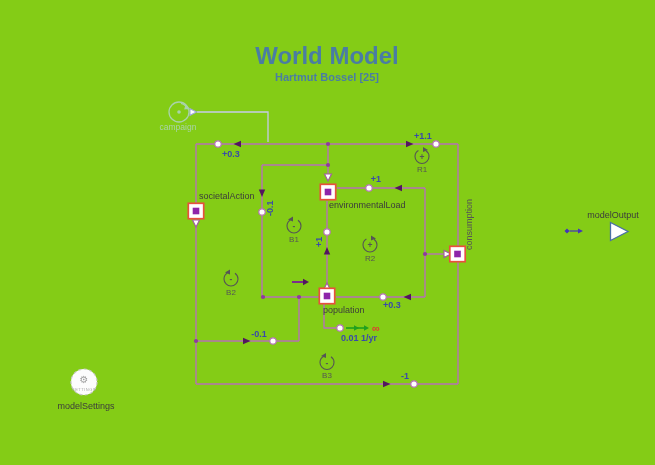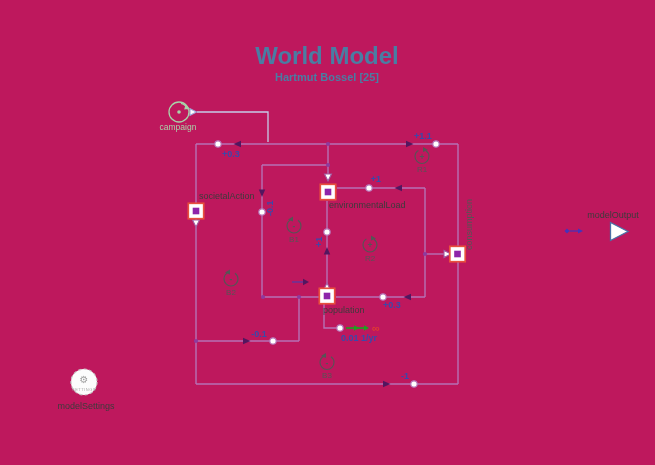--- a/index.html
+++ b/index.html
@@ -1,16 +1,16 @@
 <!DOCTYPE html>
 <html><head>
 <meta charset="utf-8">
 <style>
   html,body{margin:0;padding:0;background:#ffffff;}
-  .stage{position:relative;width:655px;height:465px;background:#be185d;overflow:hidden;}
+  .stage{position:relative;width:655px;height:465px;background:#84cc16;overflow:hidden;}
   svg{display:block;}
   text{font-family:"Liberation Sans","DejaVu Sans",sans-serif;}
   .title{fill:#4a7da3;font-size:24px;font-weight:700;text-anchor:middle;}
   .subtitle{fill:#4a7da3;font-size:11px;font-weight:700;text-anchor:middle;}
   .link{fill:none;stroke:#b671b6;stroke-width:1.4;}
   .lav{fill:none;stroke:#c5cbe9;stroke-width:1.3;}
   .dot{fill:#8e3a9e;stroke:none;}
   .mark{fill:#ffffff;stroke:#b671b6;stroke-width:1.2;}
   .arr{fill:#53165f;stroke:none;}
   .flowline{stroke:#7b2d8b;stroke-width:2;}

